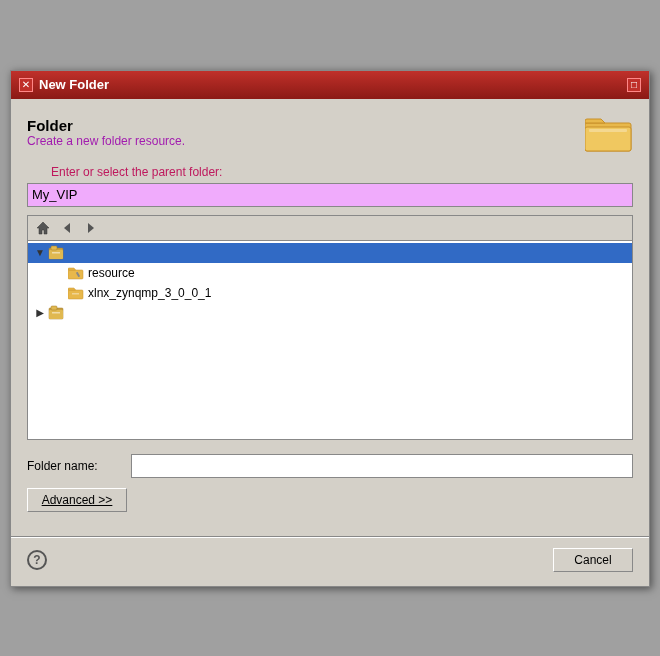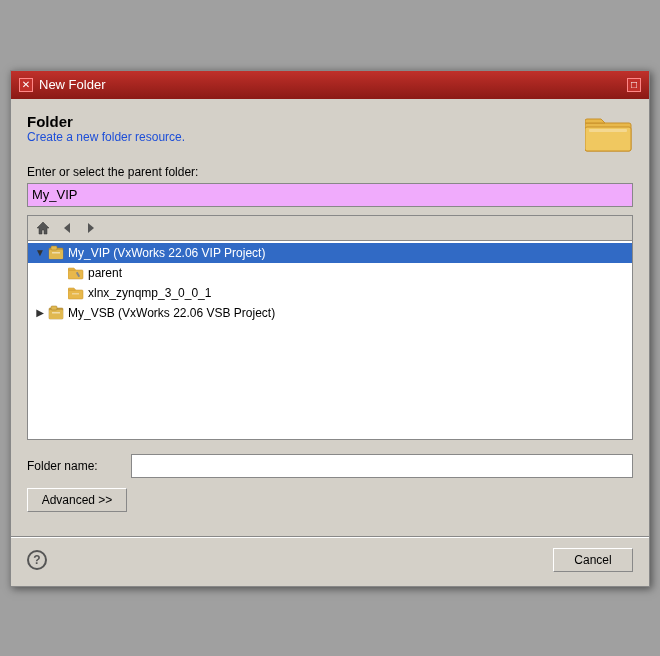--- a/index.html
+++ b/index.html
@@ -50,54 +50,55 @@
       height: 14px;
       background: #c0302a;
       border: 1px solid #ff8888;
       display: flex;
       align-items: center;
       justify-content: center;
       color: white;
       font-size: 10px;
     }
     .title-text {
-      font-weight: normal;
+      font-weight: bold;
       font-size: 13px;
     }
     .dialog-body {
       padding: 14px 16px;
     }
     .section-header {
       display: flex;
       justify-content: space-between;
-      align-items: flex-start;
+      align-items: center;
       margin-bottom: 12px;
     }
     .section-title {
       font-size: 15px;
       font-weight: bold;
       color: #000;
     }
     .section-desc {
       font-size: 12px;
-      color: #1d4ed8;
+      color: #a21caf;
       margin-top: 0;
     }
     .folder-icon {
       width: 48px;
       height: 40px;
     }
     .folder-icon svg {
       width: 48px;
       height: 40px;
     }
     .label {
       font-size: 12px;
-      color: #000000;
+      color: #be185d;
       margin-bottom: 4px;
+      margin-left: 24px;
     }
     .text-input {
       width: 100%;
       height: 24px;
       background: #f0abfc;
       border: 1px solid #888;
       padding: 2px 4px;
       font-size: 13px;
       outline: none;
     }
@@ -192,20 +193,21 @@
       border: 1px solid #888;
       border-top-color: #fff;
       border-left-color: #fff;
       font-size: 12px;
       cursor: pointer;
       min-width: 80px;
     }
     .advanced-btn {
       min-width: 100px;
       margin-top: 10px;
+      text-decoration: underline;
     }
     .dialog-footer {
       display: flex;
       justify-content: space-between;
       align-items: center;
       padding: 10px 16px 14px;
       border-top: none;
     }
     .footer-right {
       display: flex;
@@ -304,35 +306,34 @@
       <div class="tree-item selected tree-item-indent-0">
         <span class="tree-toggle">▼</span>
         <span class="tree-icon">
           <svg width="16" height="16" viewBox="0 0 16 16">
             <rect x="1" y="3" width="14" height="11" rx="1" fill="#c8a040" stroke="#a07828" stroke-width="0.5"></rect>
             <rect x="1" y="5" width="14" height="9" rx="1" fill="#e0b850"></rect>
             <rect x="3" y="1" width="6" height="4" rx="1" fill="#e0b850" stroke="#a07828" stroke-width="0.5"></rect>
             <rect x="4" y="7" width="8" height="1.5" fill="#fff" opacity="0.5"></rect>
           </svg>
         </span>
-        <span class="tree-label">My_VIP (VxWorks 22.06 VIP Project)</span>
       </div>
 
 
       <div class="tree-item tree-item-indent-1">
         <span class="tree-toggle">&nbsp;&nbsp;&nbsp;</span>
         <span class="tree-icon">
           <svg width="16" height="14" viewBox="0 0 16 14">
             <rect x="0" y="4" width="15" height="9" rx="1" fill="#e8b84b" stroke="#c8902a" stroke-width="0.5"></rect>
             <path d="M0 4 L0 3 Q0 2 1 2 L6 2 L7.5 4 Z" fill="#e8b84b" stroke="#c8902a" stroke-width="0.5"></path>
 
             <rect x="9" y="6" width="2" height="5" rx="0.5" fill="#888" transform="rotate(-30,10,8.5)"></rect>
           </svg>
         </span>
-        <span class="tree-label">parent</span>
+        <span class="tree-label">resource</span>
       </div>
 
       <div class="tree-item tree-item-indent-1">
         <span class="tree-toggle">&nbsp;&nbsp;&nbsp;</span>
         <span class="tree-icon">
           <svg width="16" height="14" viewBox="0 0 16 14">
             <rect x="0" y="4" width="15" height="9" rx="1" fill="#e8b84b" stroke="#c8902a" stroke-width="0.5"></rect>
             <path d="M0 4 L0 3 Q0 2 1 2 L6 2 L7.5 4 Z" fill="#e8b84b" stroke="#c8902a" stroke-width="0.5"></path>
             <rect x="4" y="7" width="7" height="1.5" fill="#fff" opacity="0.4"></rect>
           </svg>
@@ -343,21 +344,20 @@
       <div class="tree-item tree-item-indent-0">
         <span class="tree-toggle">▶</span>
         <span class="tree-icon">
           <svg width="16" height="16" viewBox="0 0 16 16">
             <rect x="1" y="3" width="14" height="11" rx="1" fill="#c8a040" stroke="#a07828" stroke-width="0.5"></rect>
             <rect x="1" y="5" width="14" height="9" rx="1" fill="#e0b850"></rect>
             <rect x="3" y="1" width="6" height="4" rx="1" fill="#e0b850" stroke="#a07828" stroke-width="0.5"></rect>
             <rect x="4" y="7" width="8" height="1.5" fill="#fff" opacity="0.5"></rect>
           </svg>
         </span>
-        <span class="tree-label">My_VSB (VxWorks 22.06 VSB Project)</span>
       </div>
 
     </div>
 
     
     <div class="form-row">
       <label class="form-label">Folder name:</label>
       <input type="text" class="form-input" value="" style="">
     </div>
 

